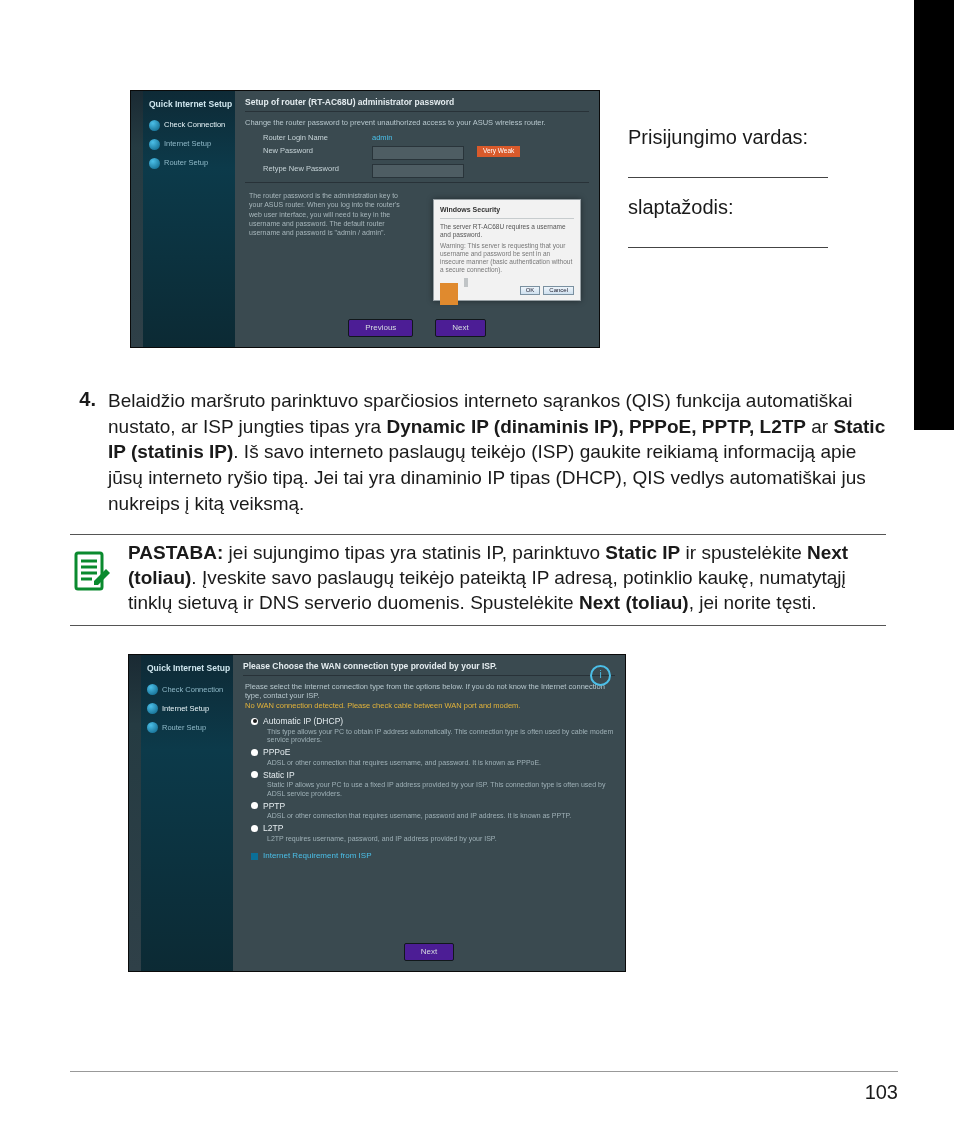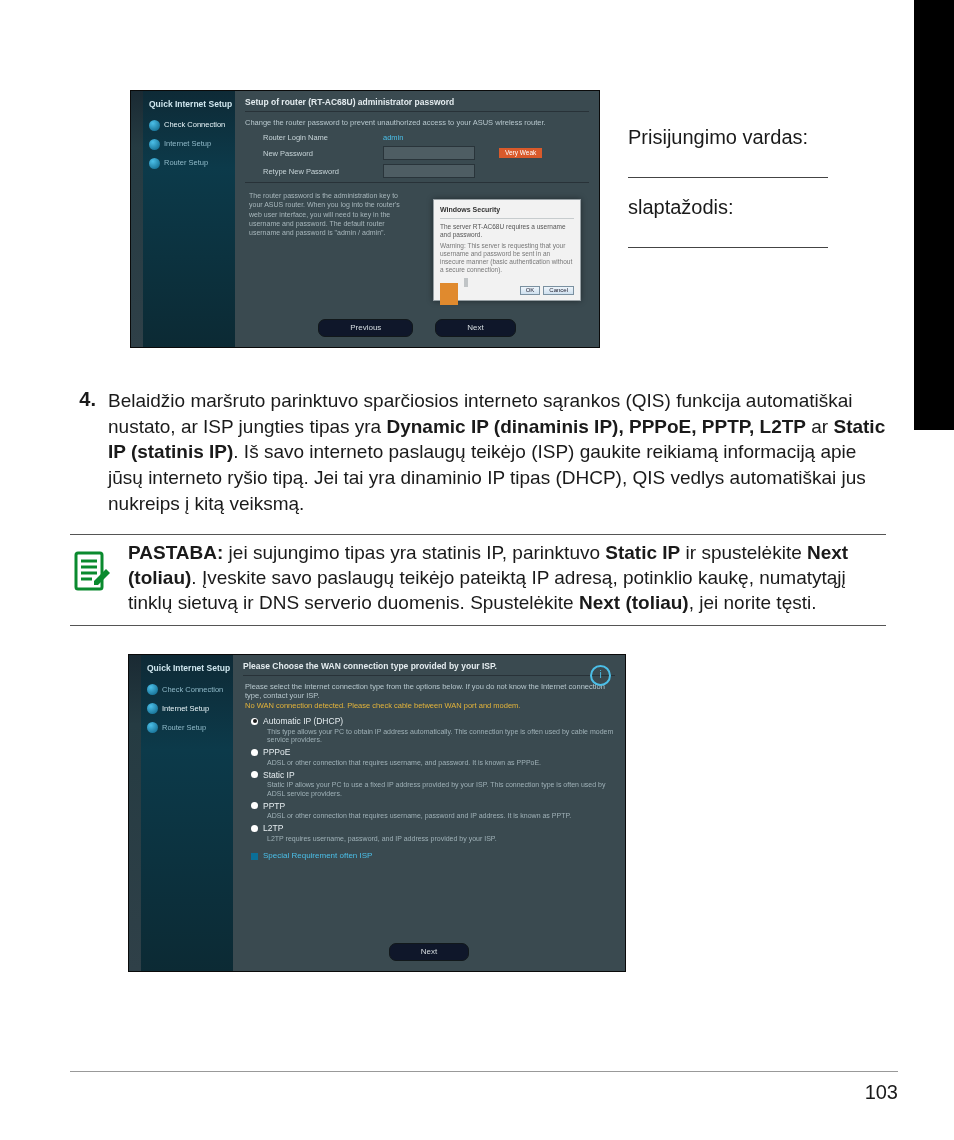--- a/index.html
+++ b/index.html
@@ -25,36 +25,36 @@
   .r-side{position:absolute;left:12px;top:0;bottom:0;width:104px;background:linear-gradient(180deg,#0e2a36,#0c3a4a 30%,#0c2a34);padding:8px 6px;box-sizing:border-box}
   .r-side .hdr{color:#cfe6ee;font-size:8.5px;font-weight:600;margin-bottom:6px}
   .r-item{display:flex;align-items:center;gap:4px;color:#8fb9c8;font-size:7.5px;padding:4px 0}
   .r-dot{width:11px;height:11px;border-radius:50%;background:radial-gradient(circle at 35% 30%,#4bbfe8,#0b5f82);flex:0 0 11px}
   .r-item.sel{color:#e8f4f8}
   .r-main{position:absolute;left:104px;right:0;top:0;bottom:0;background:#3a4a50;padding:6px 10px 8px 10px;box-sizing:border-box}
   .r-title{font-weight:700;font-size:8.5px;color:#e4ecef;margin-bottom:3px}
   .r-rule{height:1px;background:#283238;margin:3px 0 6px 0}
   .r-desc{color:#b7c7cd;font-size:7.5px;margin-bottom:6px}
   .r-desc .warn{color:#e4b43a}
-  .frow{display:flex;align-items:center;gap:24px;margin:4px 0 4px 18px}
+  .frow{display:flex;align-items:flex-start;gap:13px;margin:4px 0 4px 18px}
   .flab{width:96px;color:#c7d4d8;font-size:7.5px}
   .finp{width:90px;height:12px;background:#4e5d63;border:1px solid #29343a}
   .fval{color:#4bbfe8;font-size:7.5px}
   .fbadge{background:#d95a2b;color:#fff;font-size:6.5px;padding:1px 6px}
   .r-help{font-size:7px;color:#a8b7bc;width:160px;margin:8px 0 0 4px;line-height:1.3}
   .popup{position:absolute;background:#f2f2f2;border:1px solid #97a0a4;box-shadow:0 0 6px rgba(0,0,0,.4);font-size:6.5px;color:#555;padding:6px;box-sizing:border-box}
   .popup1{right:18px;top:108px;width:148px;height:102px}
   .popup .ph{font-weight:600;font-size:7px;color:#333;border-bottom:1px solid #c7ccce;padding-bottom:3px;margin-bottom:4px}
   .popup .lock{width:18px;height:22px;background:#e08a2e;display:inline-block;margin:4px 4px 0 0;vertical-align:top}
   .popup .pf{display:inline-block;width:90px;vertical-align:top}
   .popup .pfr{height:8px;border:1px solid #c0c4c6;background:#fff;margin:2px 0}
   .popup .pbtns{position:absolute;right:6px;bottom:5px;display:flex;gap:3px}
   .popup .pb{font-size:6px;padding:0 5px;border:1px solid #7a90a0;background:linear-gradient(#eef5fb,#cfe0ef);color:#223}
   .btnrow{position:absolute;left:0;right:0;bottom:10px;display:flex;justify-content:center;gap:22px}
-  .btn{background:#0f172a;border:1px solid #11181b;color:#d6dde0;font-size:8px;padding:3px 31px;border-radius:7px}
+  .btn{background:#4c1d95;border:1px solid #11181b;color:#d6dde0;font-size:8px;padding:3px 16px;border-radius:2px}
 
   .opt{margin:2px 0 2px 8px}
   .opt .rdo{display:inline-block;width:7px;height:7px;border-radius:50%;background:#fff;margin-right:5px;vertical-align:middle;position:relative}
   .opt .rdo.on:after{content:"";position:absolute;left:1.5px;top:1.5px;width:4px;height:4px;border-radius:50%;background:#1a1a1a}
   .opt .olab{color:#e6edf0;font-size:8.5px;vertical-align:middle}
   .opt .odesc{display:block;color:#9fb1b7;font-size:7px;margin:1px 0 0 16px}
   .special{color:#4bbfe8;font-size:8px;margin:8px 0 0 8px}
   .special .sq{display:inline-block;width:7px;height:7px;background:#0b6f97;margin-right:5px;vertical-align:middle}
   .helpico{position:absolute;right:14px;top:10px;width:17px;height:17px;border-radius:50%;border:2px solid #4bbfe8;color:#4bbfe8;font-size:10px;text-align:center;line-height:15px}
 
@@ -183,21 +183,21 @@
         <span>Please select the Internet connection type from the options below. If you do not know the Internet connection type, contact your ISP.</span><br>
         <span class="warn">No WAN connection detected. Please check cable between WAN port and modem.</span>
       </div>
       <div id="opts">
           <div class="opt"><span class="rdo on"></span><span class="olab">Automatic IP (DHCP)</span><span class="odesc">This type allows your PC to obtain IP address automatically. This connection type is often used by cable modem service providers.</span></div>
           <div class="opt"><span class="rdo"></span><span class="olab">PPPoE</span><span class="odesc">ADSL or other connection that requires username, and password. It is known as PPPoE.</span></div>
           <div class="opt"><span class="rdo"></span><span class="olab">Static IP</span><span class="odesc">Static IP allows your PC to use a fixed IP address provided by your ISP. This connection type is often used by ADSL service providers.</span></div>
           <div class="opt"><span class="rdo"></span><span class="olab">PPTP</span><span class="odesc">ADSL or other connection that requires username, password and IP address. It is known as PPTP.</span></div>
           <div class="opt"><span class="rdo"></span><span class="olab">L2TP</span><span class="odesc">L2TP requires username, password, and IP address provided by your ISP.</span></div>
         </div>
-      <div class="special"><span class="sq"></span><span>Special Requirement often ISP</span></div>
+      <div class="special"><span class="sq"></span><span>Internet Requirement from ISP</span></div>
       <div class="btnrow">
         <div class="btn">Next</div>
       </div>
     </div>
   </div>
 
   <div class="footer-rule"></div>
   <div class="page-num">103</div>
 </div>
 

